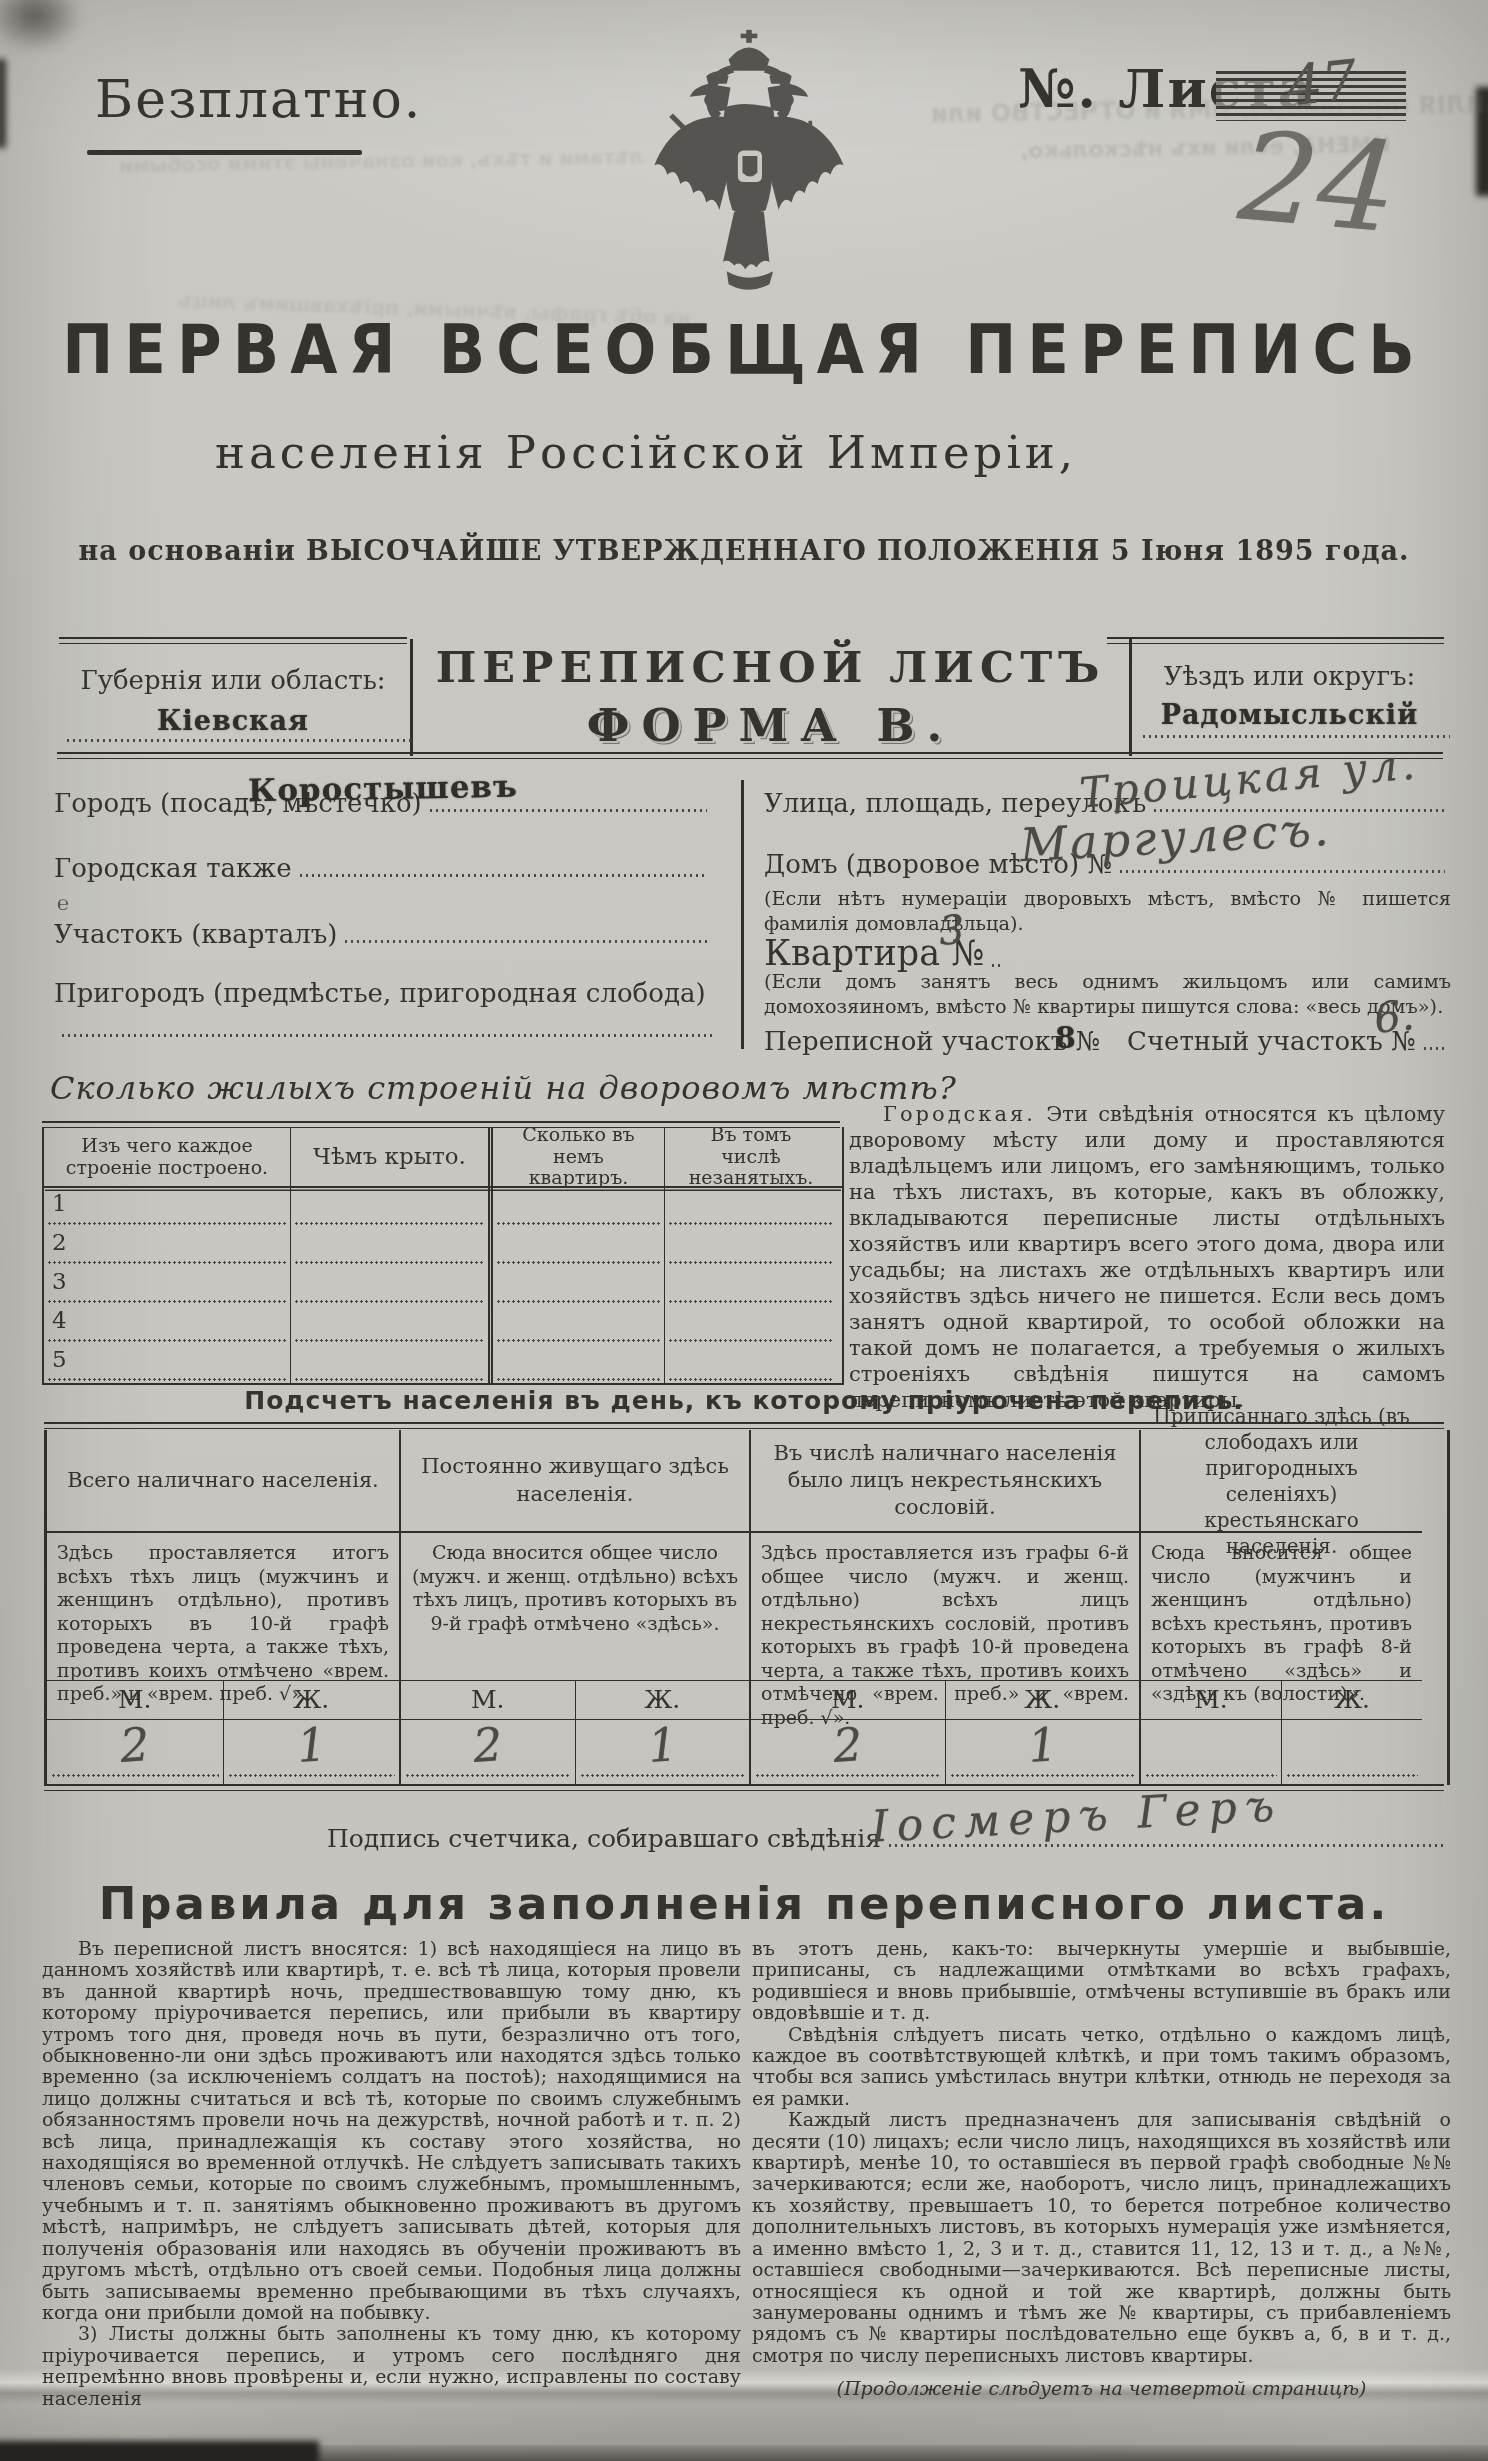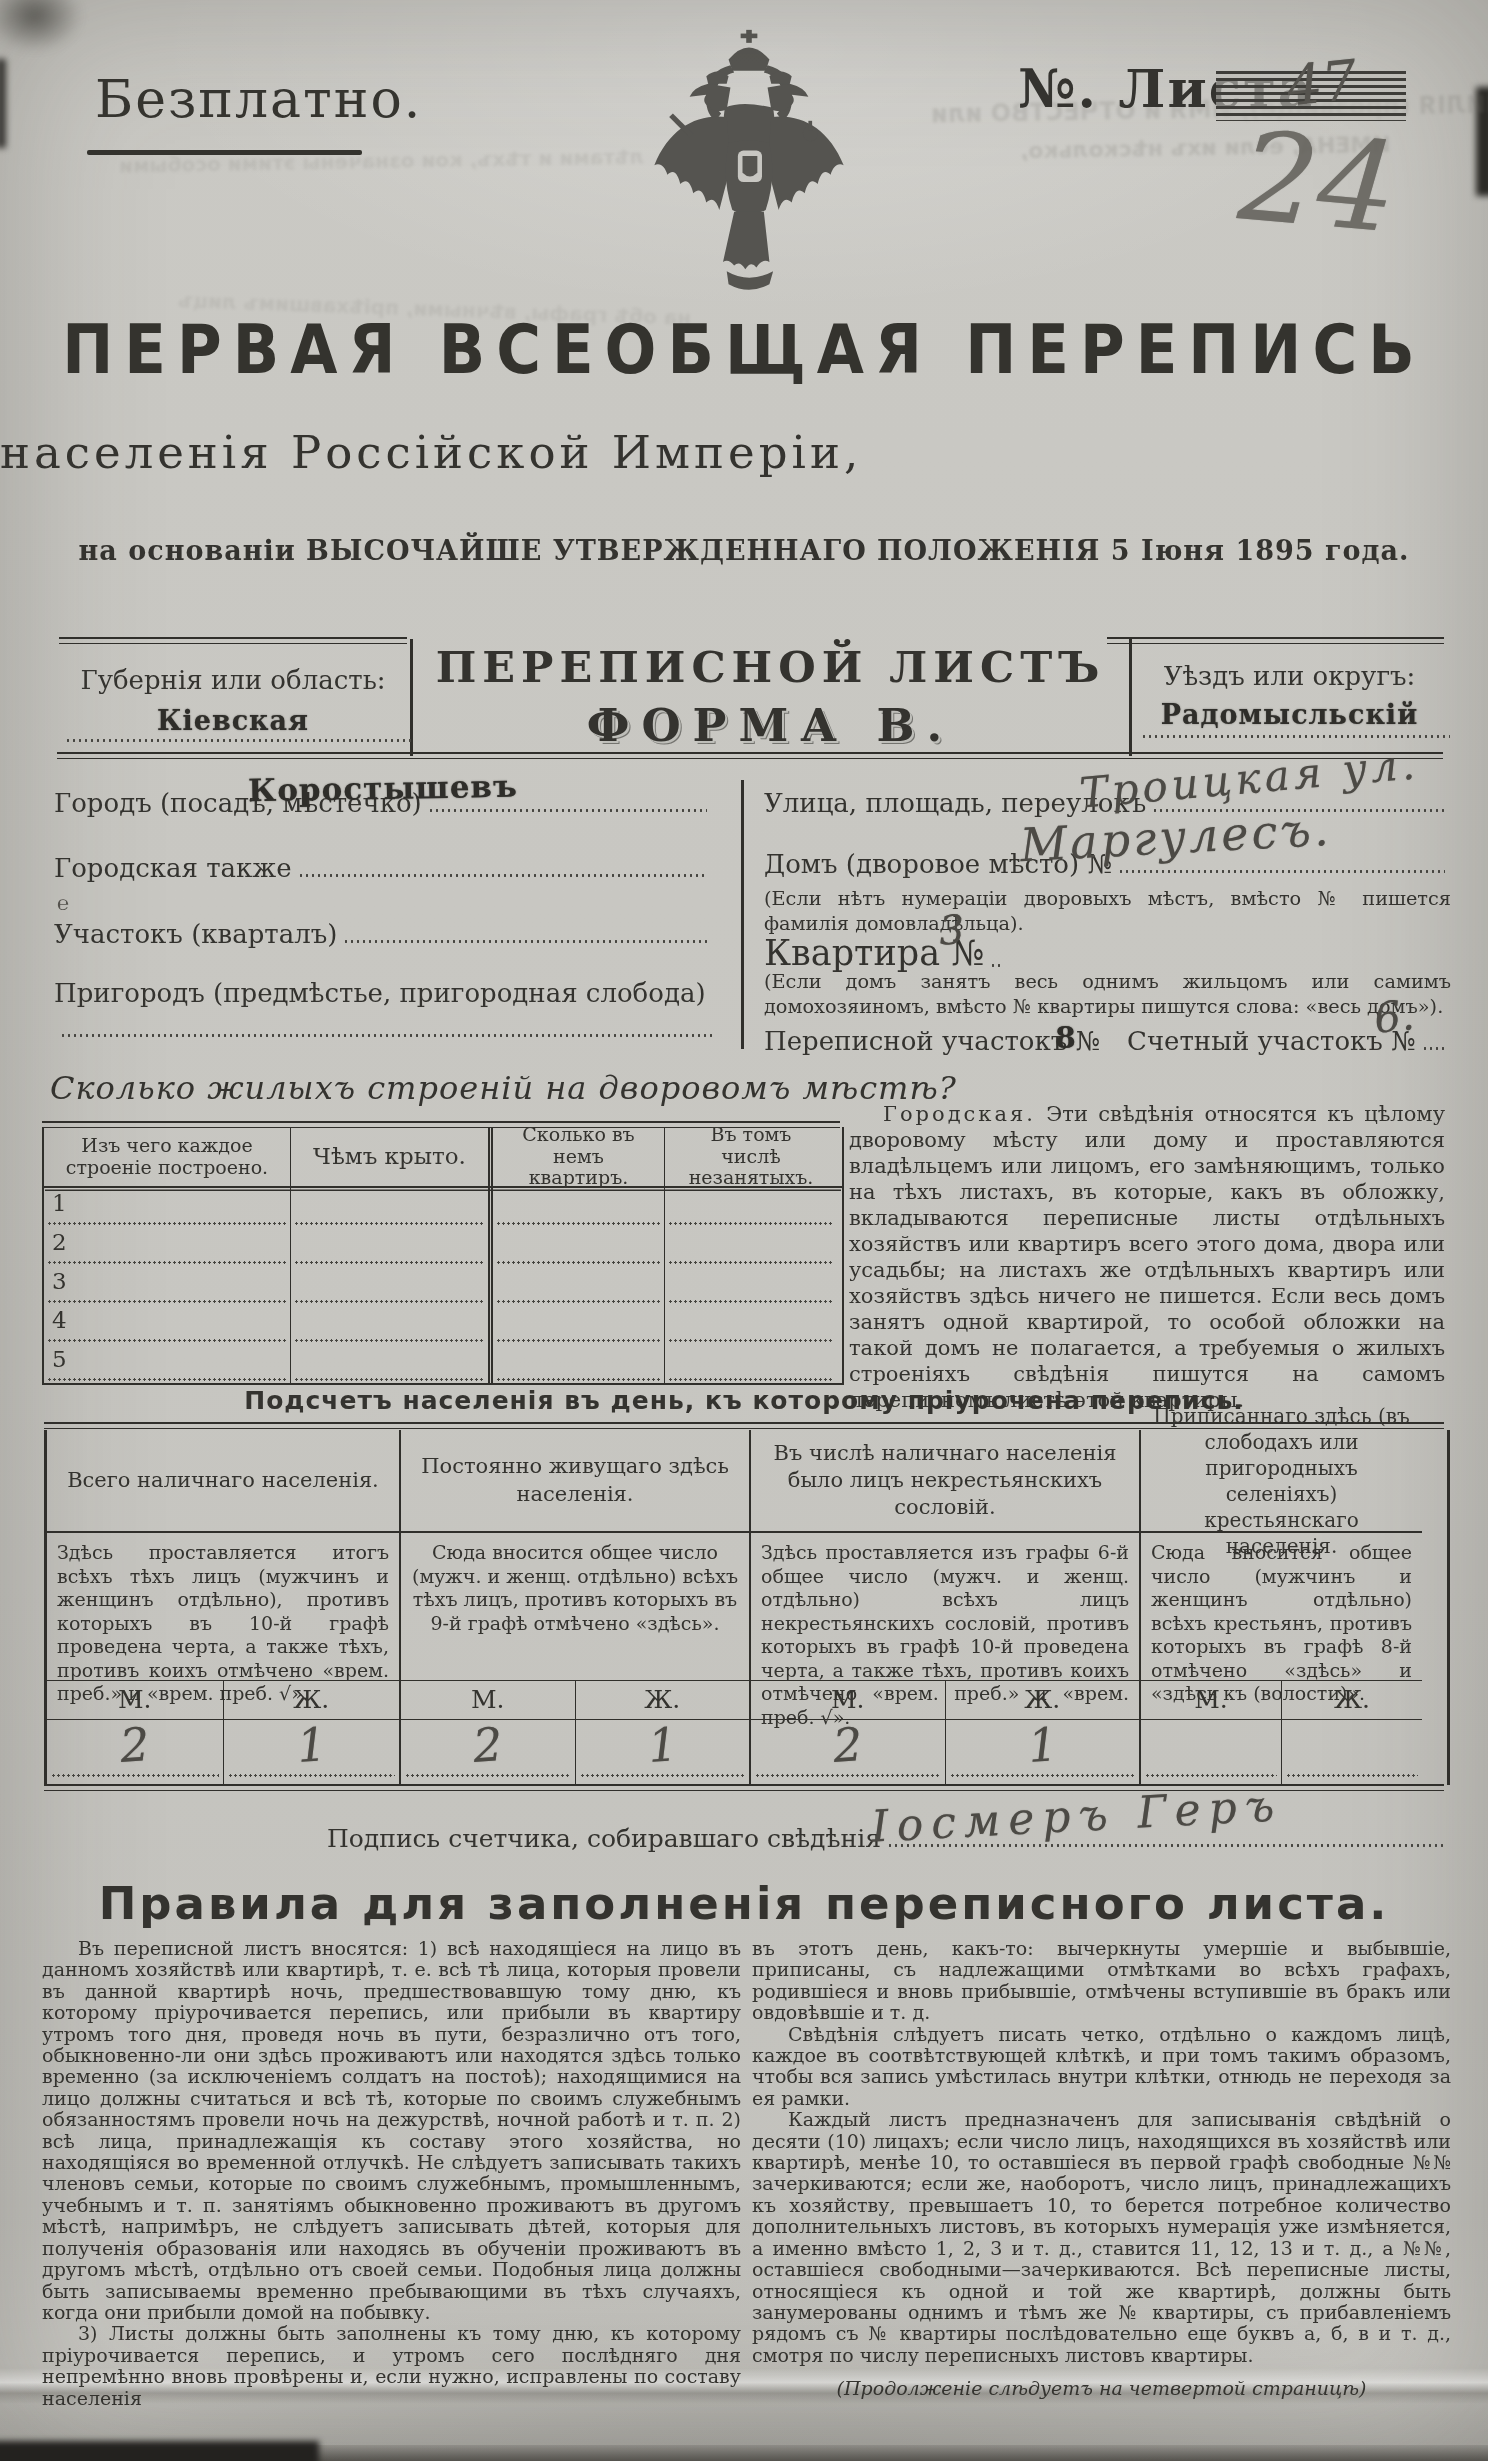--- a/index.html
+++ b/index.html
@@ -108,21 +108,21 @@
       </g>
     </svg>
   </div>
 
   <div class="abs" style="left:1018px;top:57px;font-size:53px;font-weight:bold;letter-spacing:2px;">№. Листа</div>
   <div class="abs" style="left:1216px;top:71px;width:190px;height:50px;background:repeating-linear-gradient(180deg,#3e3d39 0 3px,rgba(190,189,184,.6) 3px 7px);"></div>
   <div class="abs hw" style="left:1287px;top:51px;font-size:55px;color:#55534e;transform:rotate(-6deg);">47</div>
   <div class="abs hw" style="left:1240px;top:111px;font-size:123px;color:#605e58;transform:rotate(5deg);opacity:.85;">24</div>
 
   <div class="abs" style="left:0;top:313px;width:1488px;text-align:center;font-family:'DejaVu Sans',sans-serif;font-weight:bold;font-size:61px;letter-spacing:11px;transform:scale(1,1.12);color:#34332e;">ПЕРВАЯ ВСЕОБЩАЯ ПЕРЕПИСЬ</div>
-  <div class="abs" style="left:0;top:426px;width:1292px;font-size:45px;letter-spacing:4px;">населенія Россійской Имперіи,</div>
+  <div class="abs" style="left:0;top:426px;width:1292px;text-align:center;font-size:45px;letter-spacing:4px;">населенія Россійской Имперіи,</div>
   <div class="abs" style="left:0;top:535px;width:1488px;text-align:center;font-size:27px;font-weight:600;letter-spacing:1px;">на основаніи ВЫСОЧАЙШЕ УТВЕРЖДЕННАГО ПОЛОЖЕНІЯ 5 Іюня 1895 года.</div>
 
   <div class="abs rule2" style="left:59px;top:637px;width:348px;"></div>
   <div class="abs rule2" style="left:1107px;top:637px;width:337px;"></div>
   <div class="abs vline" style="left:410px;top:639px;height:117px;"></div>
   <div class="abs vline" style="left:1129px;top:639px;height:117px;"></div>
 
   <div class="abs" style="left:59px;top:665px;width:348px;text-align:center;font-size:26px;">Губернія или область:</div>
   <div class="abs stamp" style="left:59px;top:705px;width:348px;text-align:center;font-size:27px;">Кіевская</div>
   <div class="abs fill" style="left:59px;top:739px;width:348px;flex:none;"></div>

